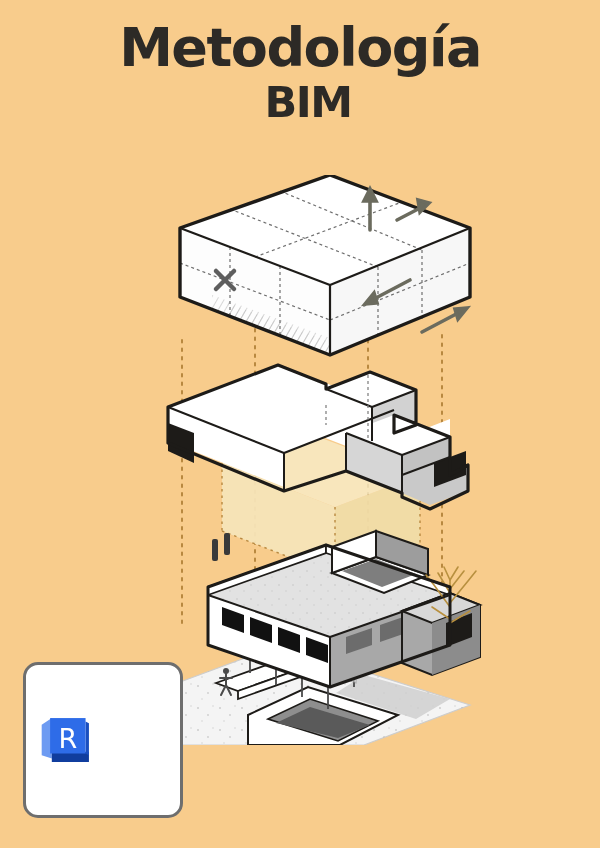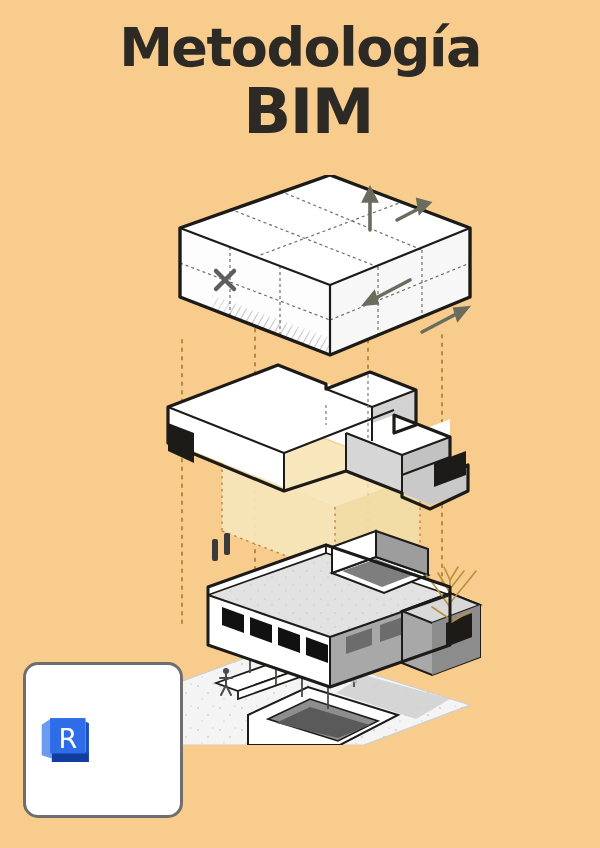--- a/index.html
+++ b/index.html
@@ -24,21 +24,21 @@
   }
   .title-line {
     display:block;
     color:#2d2a26;
     font-family:"DejaVu Sans", sans-serif;
     font-weight:700;
     letter-spacing:-1.5px;
     line-height:0.98;
   }
   #title-line-1 { font-size:54px; }
-  #title-line-2 { font-size:63px; margin-top:6px;padding-left:16px; }
+  #title-line-2 { font-size:43px; margin-top:6px;padding-left:16px; }
 
   
   #illustration {
     position:absolute;
     top:175px; left:150px;
     width:360px; height:570px;
     z-index:2;
   }
   #illustration svg { display:block; width:100%; height:100%; }
 

